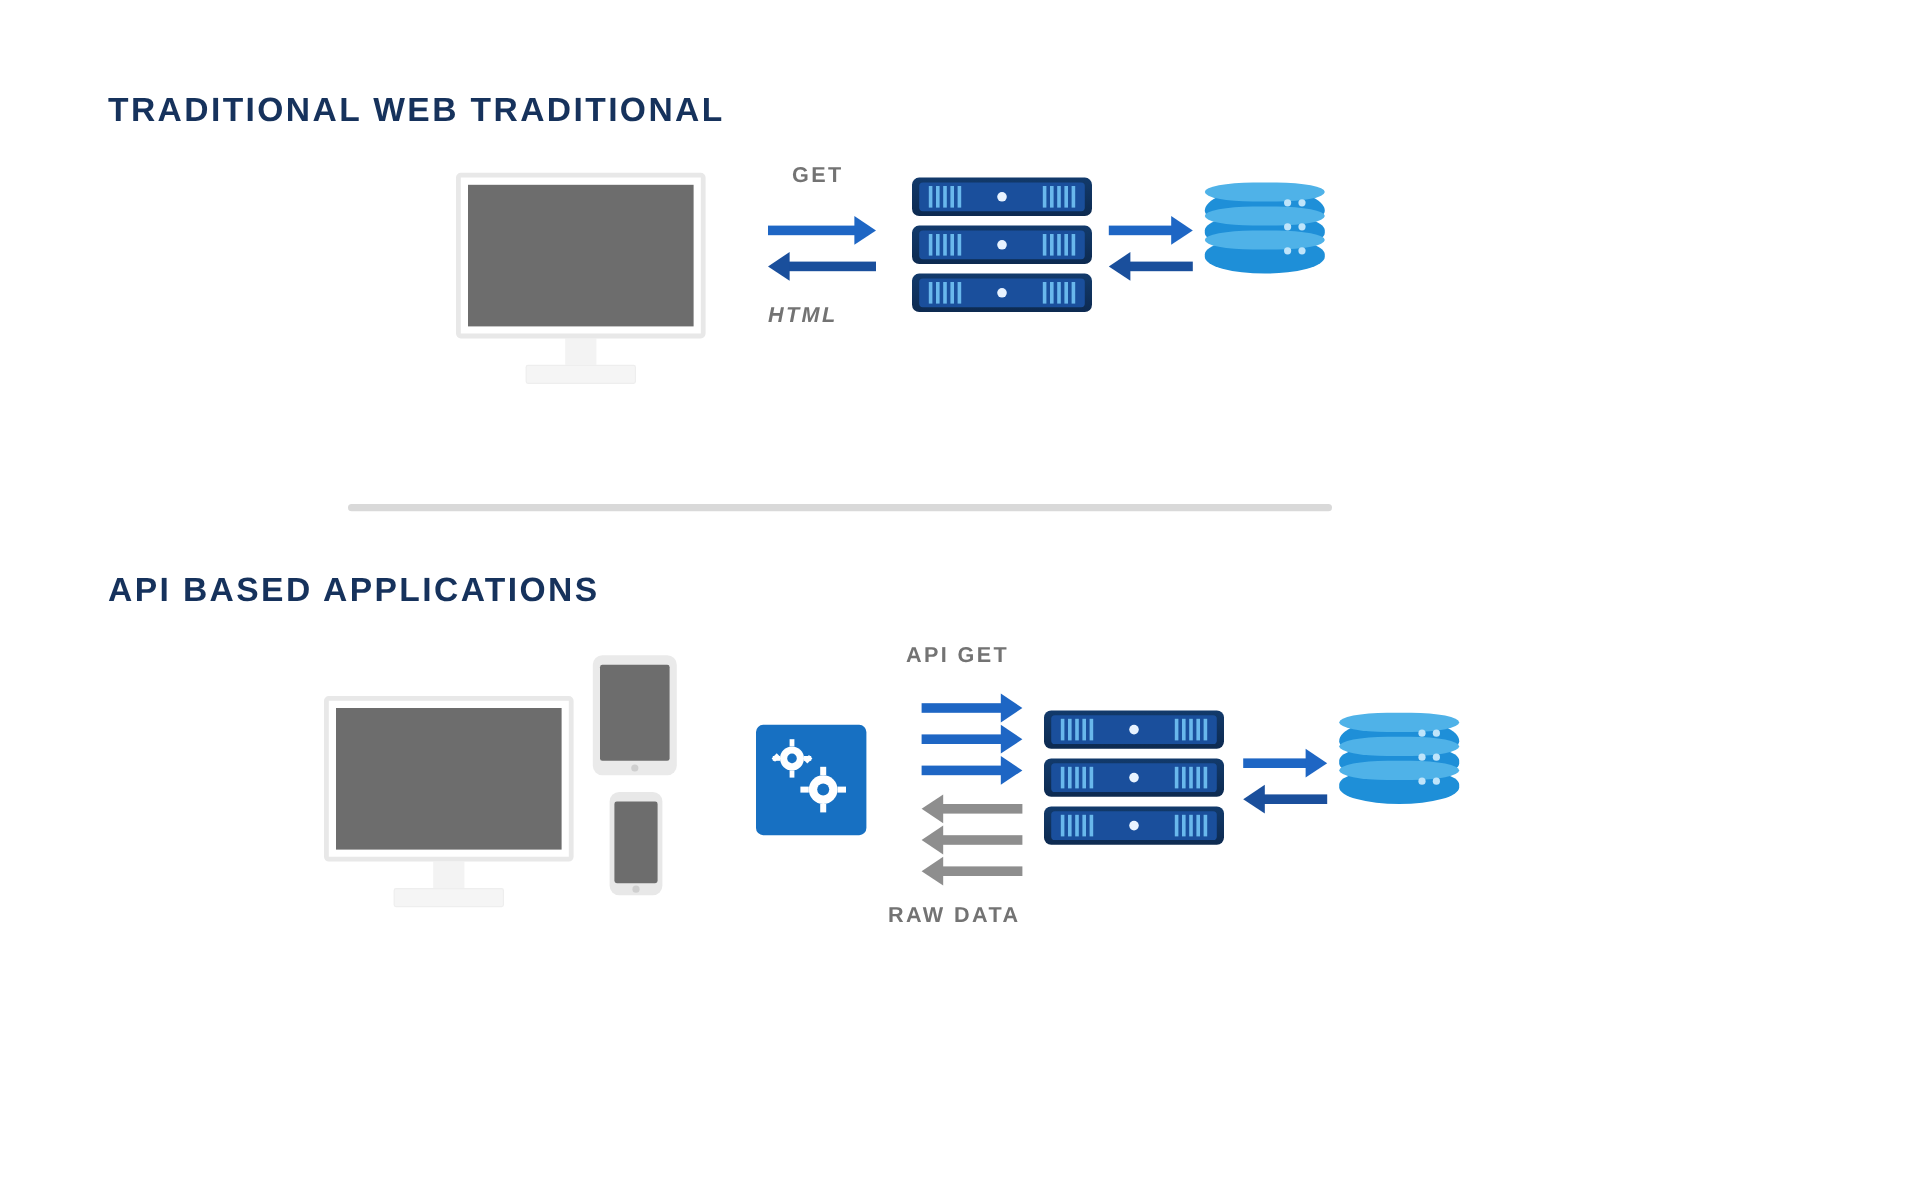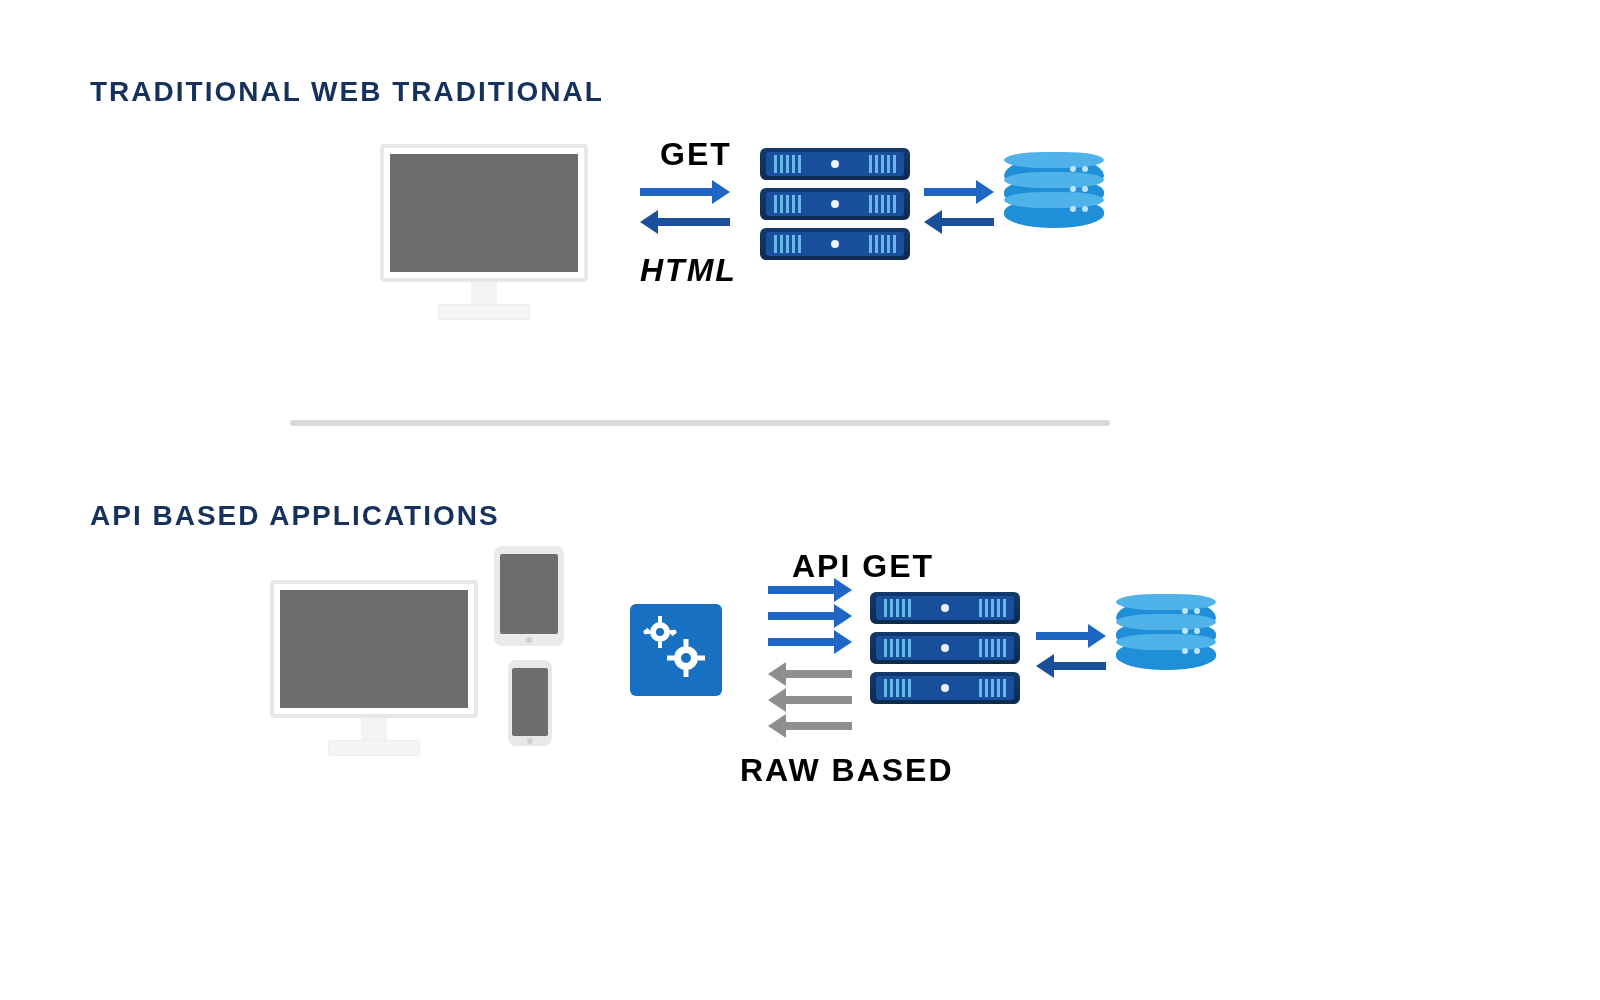--- a/index.html
+++ b/index.html
@@ -1,18 +1,18 @@
 <!DOCTYPE html>
 <html><head>
 <meta charset="utf-8">
 <style>
   html,body{margin:0;padding:0;width:1600px;height:1000px;background:#fff;font-family:Arial,Helvetica,sans-serif;}
   .title{position:absolute;left:90px;font-weight:900;letter-spacing:2px;color:#16325c;font-size:28px;}
   .divider{position:absolute;left:290px;top:420px;width:820px;height:6px;background:#d9d9d9;border-radius:3px;}
-  .label{position:absolute;font-weight:900;letter-spacing:2px;color:#000000;font-size:32px;white-space:nowrap;}
+  .label{position:absolute;font-weight:900;letter-spacing:2px;color:#737373;font-size:18px;white-space:nowrap;}
   
   .arrow{position:absolute;height:16px;}
   .arrow .shaft{position:absolute;top:4px;left:0;right:14px;height:8px;}
   .arrow .head{position:absolute;top:-4px;right:0;width:0;height:0;border-top:12px solid transparent;border-bottom:12px solid transparent;}
   .arrow.left .shaft{left:14px;right:0;}
   .arrow.left .head{left:0;right:auto;}
   .arrow.blue .shaft{background:#1e66c4;}
   .arrow.blue .head{border-left:18px solid #1e66c4;}
   .arrow.darkblue .shaft{background:#1a4f9c;}
   .arrow.darkblue .head{border-left:18px solid #1a4f9c;}
@@ -159,21 +159,21 @@
   <div class="disk">
       <div class="dots">
         <div class="dot"></div>
         <div class="dot"></div>
       </div>
     </div>
 </div>
 
 <div class="divider"></div>
 
-<div class="title" style="top:500px;">API BASED APPLICATIONS</div>
+<div class="title" style="top:476px;">API BASED APPLICATIONS</div>
 
 <div class="monitor" style="top:580px;left:270px;">
   <div class="bezel">
       <div class="screen"></div>
     </div>
   <div class="neck"></div>
     <div class="base"></div>
 </div>
 <div class="tablet" style="top:546px;left:494px;">
     <div class="screen"></div>
@@ -204,21 +204,21 @@
           <circle r="5" fill="#1770c2"></circle>
         <rect x="-2.5" y="-19" width="5" height="7"></rect>
           <rect x="-2.5" y="12" width="5" height="7"></rect>
           <rect x="-19" y="-2.5" width="7" height="5"></rect>
           <rect x="12" y="-2.5" width="7" height="5"></rect>
       </g>
     </g>
   </svg>
 </div>
 
-<div class="label" style="top:536px;left:792px;margin-top:12px;">API GET</div>
+<div class="label" style="top:536px;left:755px;">API GET</div>
 <div class="arrow blue" style="top:582px;left:768px;width:84px;">
     <div class="shaft"></div>
     <div class="head"></div>
   </div>
 <div class="arrow blue" style="top:608px;left:768px;width:84px;">
     <div class="shaft"></div>
     <div class="head"></div>
   </div>
 <div class="arrow blue" style="top:634px;left:768px;width:84px;">
     <div class="shaft"></div>
@@ -229,21 +229,21 @@
     <div class="head"></div>
   </div>
 <div class="arrow gray left" style="top:692px;left:768px;width:84px;">
     <div class="shaft"></div>
     <div class="head"></div>
   </div>
 <div class="arrow gray left" style="top:718px;left:768px;width:84px;">
     <div class="shaft"></div>
     <div class="head"></div>
   </div>
-<div class="label" style="top:752px;left:740px;">RAW BASED</div>
+<div class="label" style="top:752px;left:740px;">RAW DATA</div>
 
 <div class="serverstack" style="top:592px;left:870px;">
   <div class="server">
       <div class="face"></div>
       <div class="slots left">
         <div class="slot"></div>
         <div class="slot"></div>
         <div class="slot"></div>
         <div class="slot"></div>
         <div class="slot"></div>

